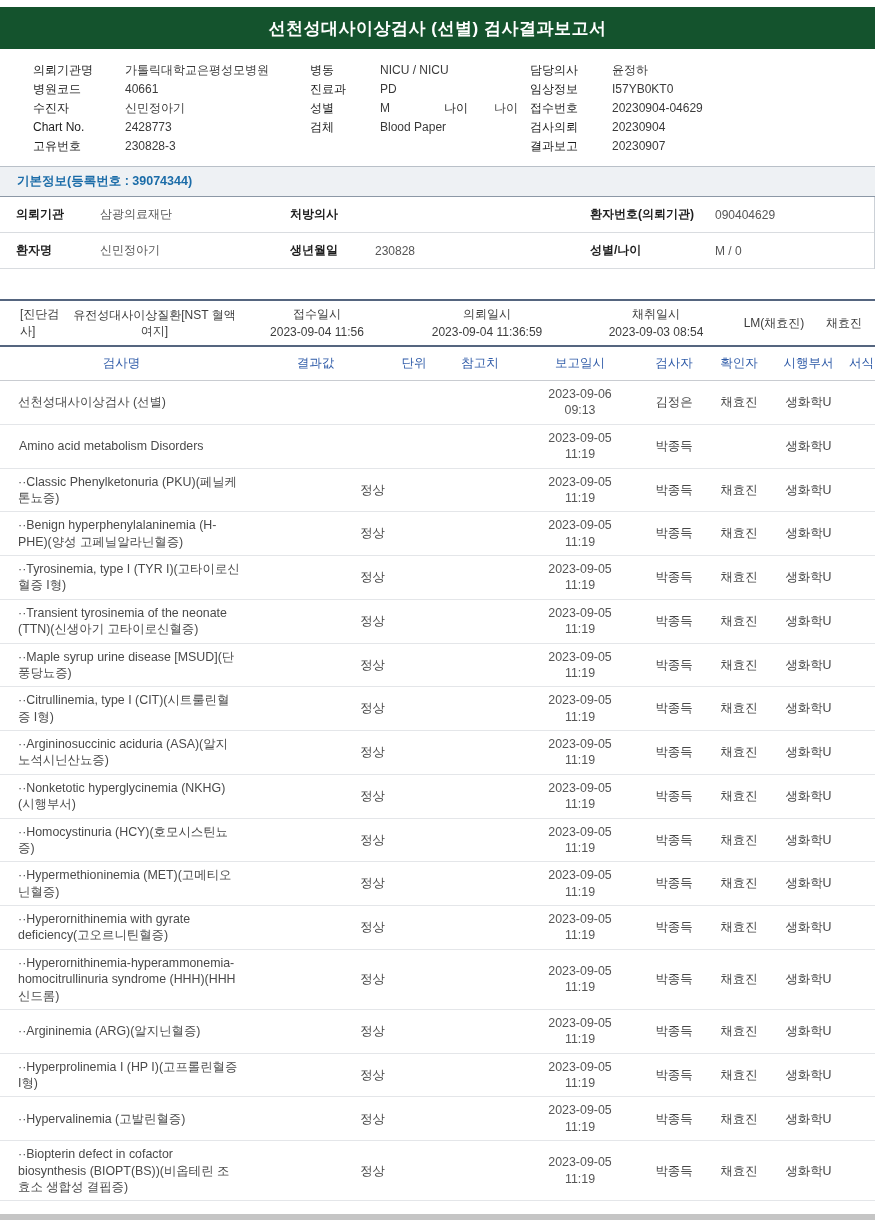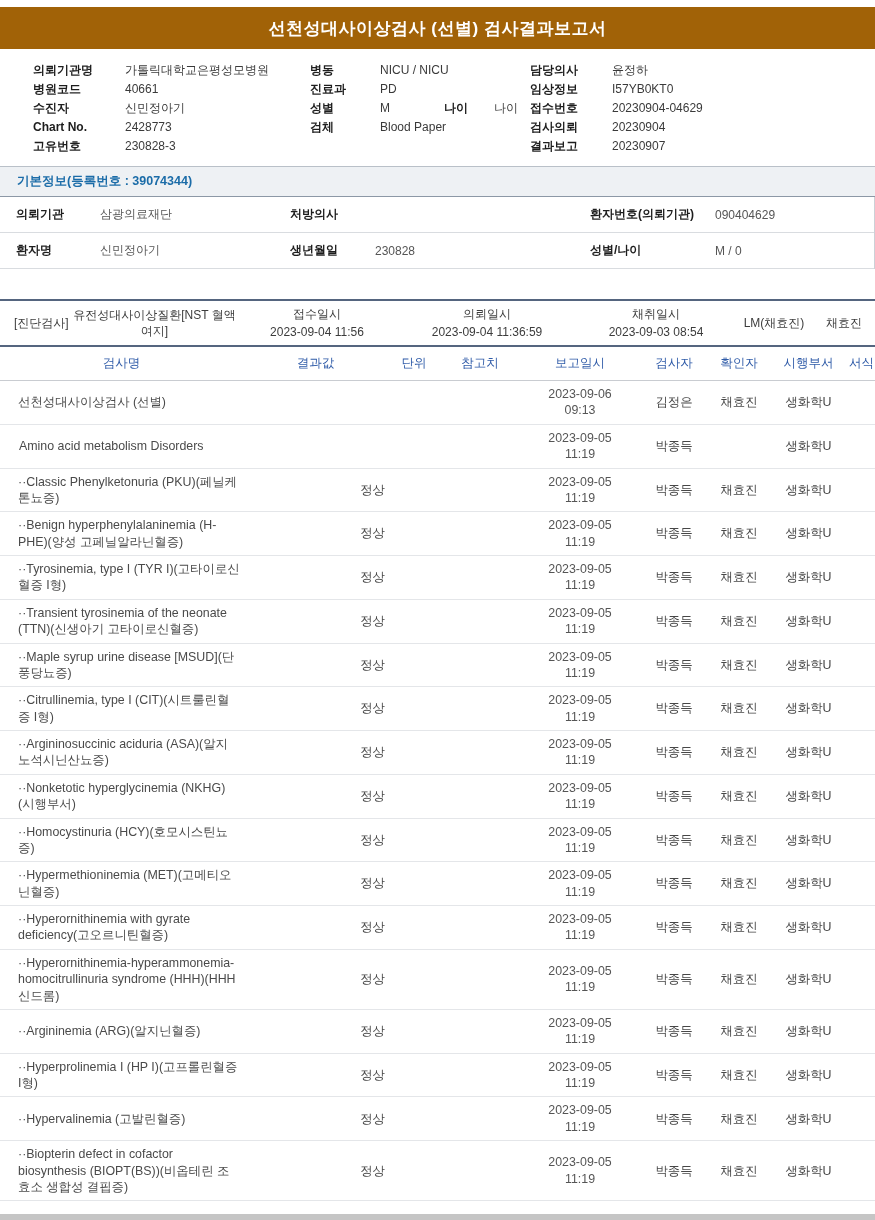--- a/index.html
+++ b/index.html
@@ -1,31 +1,31 @@
 <!DOCTYPE html>
 <html><head>
 <meta charset="utf-8">
 <style>
   *{box-sizing:border-box;margin:0;padding:0}
   html,body{width:875px;height:1220px;overflow:hidden;background:#fff;
     font-family:"Liberation Sans","DejaVu Sans",sans-serif;color:#333;position:relative}
   .page{width:875px;height:1220px;position:relative;background:#fff}
 
   
-  .title-bar{margin-top:7px;background:#a16207;color:#fff;font-weight:bold;
+  .title-bar{margin-top:7px;background:#14532d;color:#fff;font-weight:bold;
     font-size:17px;text-align:center;padding:10px 0 9px;letter-spacing:.5px}
 
   
   .patient-info{display:flex;padding:12px 0 0 33px}
   .info-col{display:flex;flex-direction:column}
   .info-col:nth-child(1){width:277px}
   .info-col:nth-child(2){width:220px}
   .info-col:nth-child(3){width:330px}
   .info-row{display:flex;line-height:19px;font-size:12px;white-space:nowrap}
-  .info-label{font-weight:bold;color:#1d1d1d;flex:none}
+  .info-label{font-weight:normal;color:#1d1d1d;flex:none}
   .info-col:nth-child(1) .info-label{width:92px}
   .info-col:nth-child(2) .info-label{width:70px}
   .info-col:nth-child(3) .info-label{width:82px}
   .info-value{color:#3a3a3a;margin-right:22px}
   .info-row .info-value + .info-label{width:50px !important;margin-left:32px}
 
   
   .basic-info{margin-top:10px}
   .bi-header{background:#eef1f4;border-top:1px solid #b9c0c8;border-bottom:1px solid #8c98a6;
     color:#1b6ca8;font-weight:bold;font-size:12.5px;padding:6px 0 6px 17px}
@@ -37,21 +37,21 @@
   .bl0{width:100px;padding-left:16px}
   .bv0{width:190px}
   .bl1{width:85px}
   .bv1{width:215px}
   .bl2{width:125px}
   .bv2{flex:1}
 
   
   .exam-bar{margin-top:30px;border-top:2px solid #55657f;border-bottom:2px solid #55657f;
     display:flex;align-items:center;font-size:12px;color:#3c3c3c;min-height:46px;padding:4px 0}
-  .eb-cat{width:72px;padding-left:14px;flex:none}
+  .eb-cat{width:72px;padding-left:20px;flex:none}
   .eb-name{width:165px;text-align:center;line-height:1.35;flex:none}
   .eb-field{text-align:center;line-height:1.5;flex:none}
   .eb-f0{width:160px}
   .eb-f1{width:180px}
   .eb-f2{width:158px}
   .eb-lm{width:78px;text-align:center;flex:none}
   .eb-collector{flex:1;text-align:center}
 
   
   table.results{width:875px;border-collapse:collapse;table-layout:fixed}

